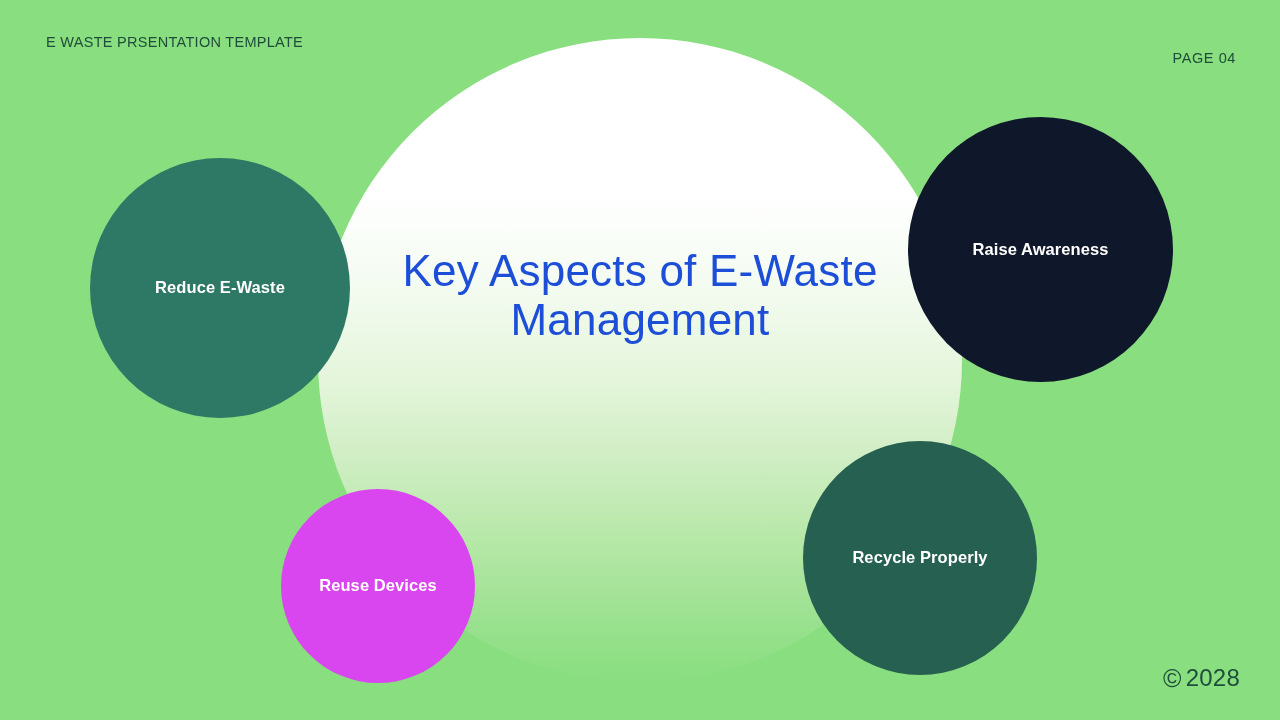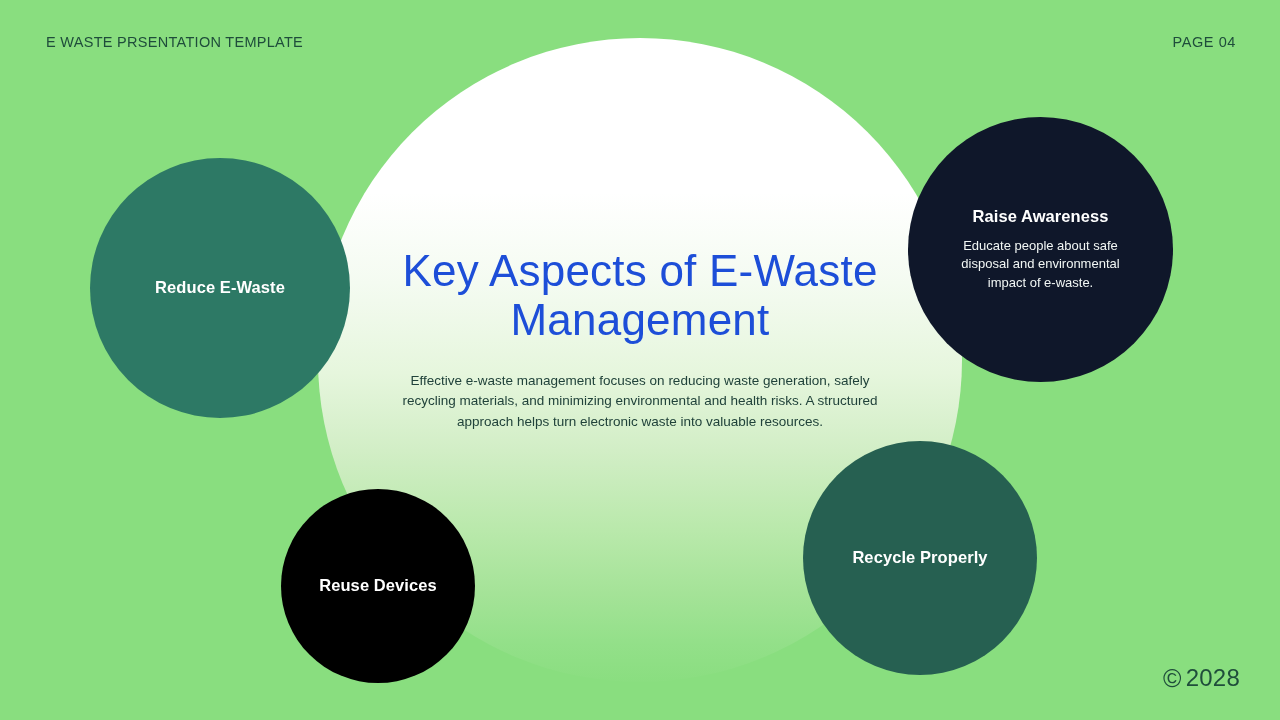--- a/index.html
+++ b/index.html
@@ -26,21 +26,21 @@
   .hdr {
     position: absolute;
     top: 34px;
     font-size: 14.5px;
     letter-spacing: 0.02em;
     color: #1f4d3b;
     font-weight: 400;
     white-space: nowrap;
   }
   .hdr-left  { left: 46px; }
-  .hdr-right { right: 44px; letter-spacing: 0.04em; }
+  .hdr-right { right: 44px; letter-spacing: 0.04em; margin-top: 16px; }
 
   
   .copyright {
     position: absolute;
     right: 40px;
     bottom: 28px;
     font-size: 24px;
     color: #1f4d3b;
     letter-spacing: 0.01em;
     white-space: nowrap;
@@ -143,21 +143,21 @@
     left: 908px; top: 117px;
     width: 265px; height: 265px;
     background: #0f172a;
     padding: 0 30px;
   }
   #bubble-awareness .b-desc { width: 165px; }
 
   #bubble-reuse {
     left: 281px; top: 489px;
     width: 194px; height: 194px;
-    background: #000000;
+    background: #d946ef;
     padding: 0 16px;
   }
   #bubble-reuse .b-desc { width: 152px; }
 
   #bubble-recycle {
     left: 803px; top: 441px;
     width: 234px; height: 234px;
     background: #266051;
     padding: 0 22px;
   }
@@ -169,30 +169,28 @@
 <div id="slide">
 
   <div class="hdr hdr-left">E WASTE PRSENTATION TEMPLATE</div>
 
   <div class="hdr hdr-right">PAGE 04</div>
 
   <div class="hero-circle"></div>
 
   <div class="hero-inner">
     <div class="hero-title">Key Aspects of E-Waste Management</div>
-    <div class="hero-body">Effective e-waste management focuses on reducing waste generation, safely recycling materials, and minimizing environmental and health risks. A structured approach helps turn electronic waste into valuable resources.</div>
   </div>
 
   <div class="bubble" id="bubble-reduce">
     <div class="b-title">Reduce E-Waste</div>
   </div>
 
   <div class="bubble" id="bubble-awareness">
     <div class="b-title">Raise Awareness</div>
-    <div class="b-desc">Educate people about safe disposal and environmental impact of e-waste.</div>
   </div>
 
   <div class="bubble" id="bubble-reuse">
     <div class="b-title">Reuse Devices</div>
   </div>
 
   <div class="bubble" id="bubble-recycle">
     <div class="b-title">Recycle Properly</div>
   </div>
 

